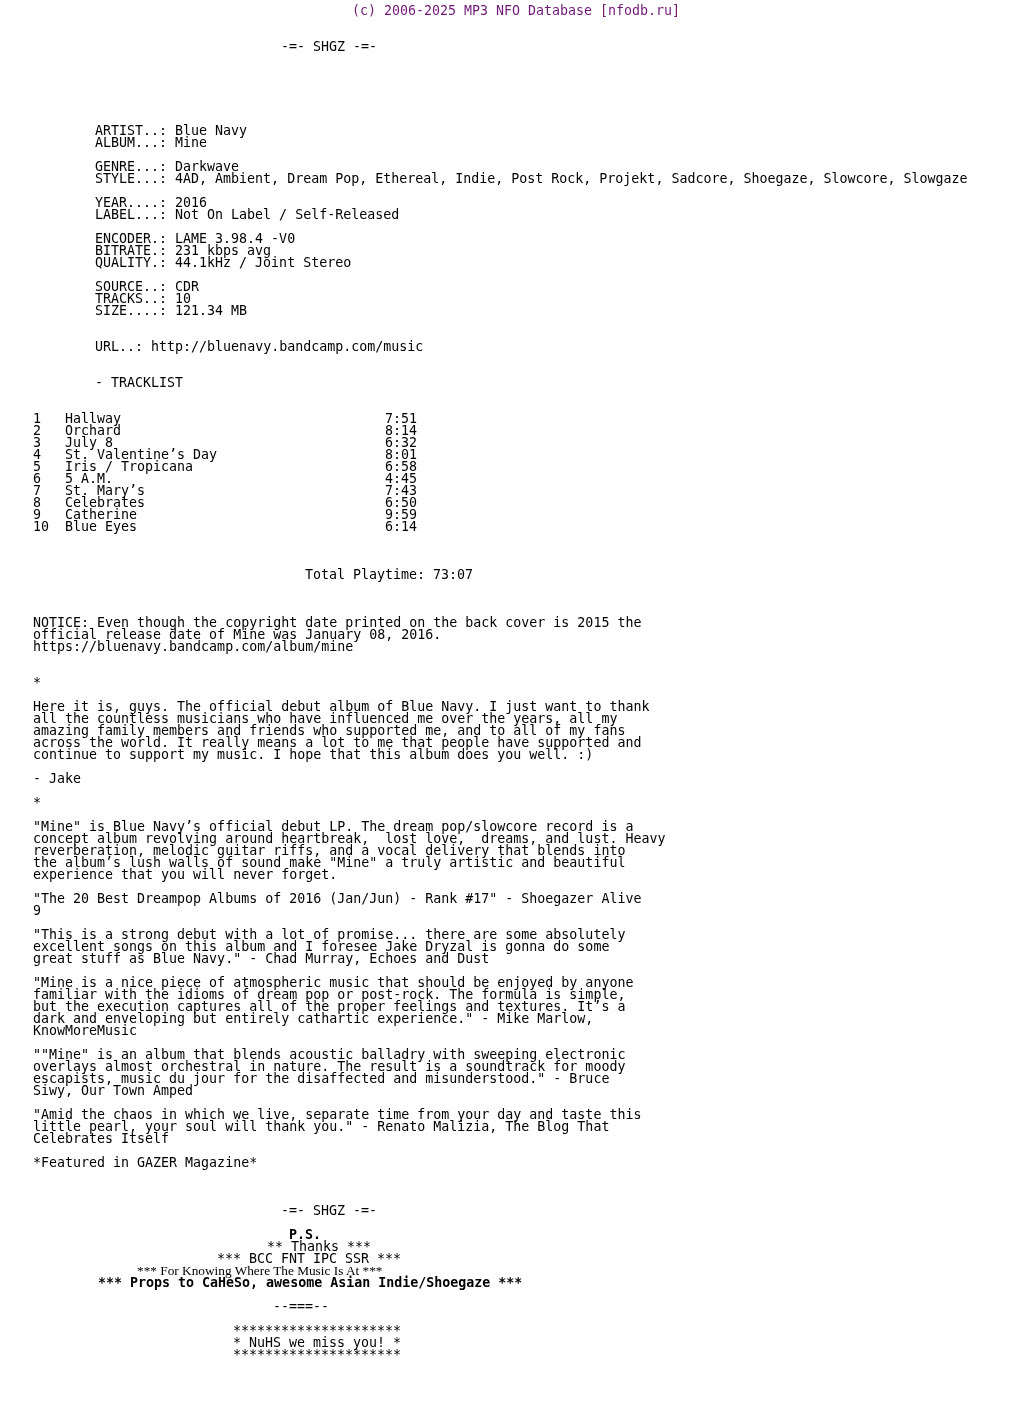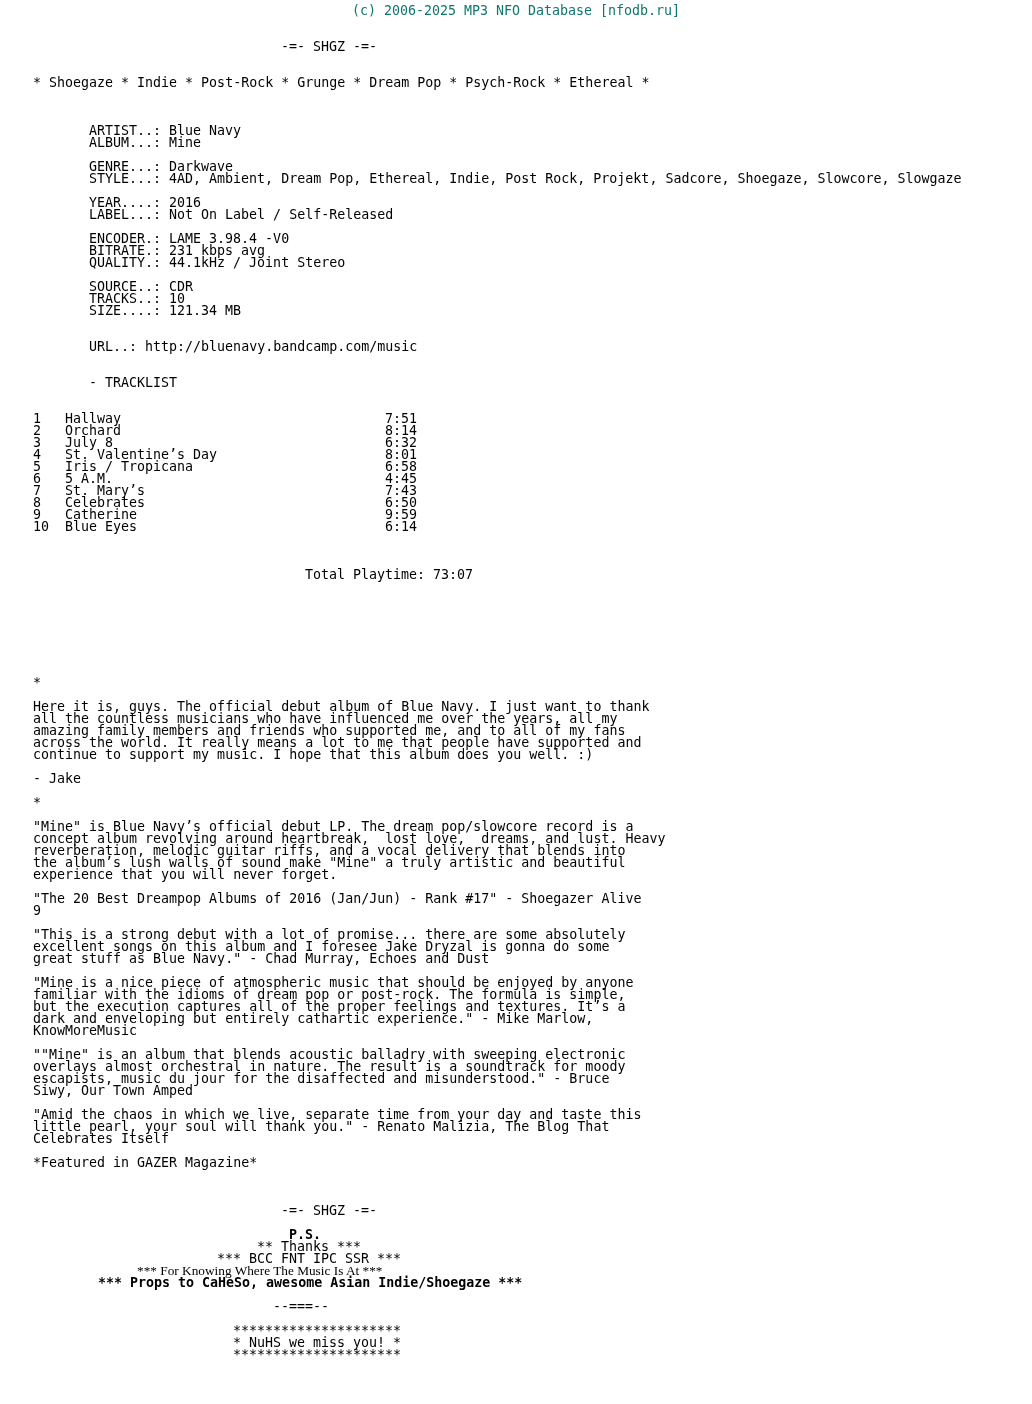--- a/index.html
+++ b/index.html
@@ -10,29 +10,29 @@
     color:#000;
   }
   .page{position:relative;width:1032px;height:1404px;background:#fff;overflow:hidden;}
   .line,pre.sec{
     position:absolute;
     margin:0;
     white-space:pre;
     font:inherit;
   }
   .center{left:0;width:1032px;text-align:center;}
-  .red{color:#0f766e;}
+  .red{color:#701a75;}
   
   .c0 {left:33px;}
-  .c6 {left:89px;}
+  .c6 {left:95px;}
   .c7 {left:98px;font-weight:bold;}
   .c13{left:137px;font-family:Liberation Serif, serif;}
   .c23{left:217px;}
   .c25{left:233px;}
-  .c28{left:257px;}
+  .c28{left:267px;}
   .c30{left:273px;}
   .c31{left:281px;}
   .c32{left:289px;font-weight:bold;}
   .c34{left:305px;}
   
   .tracks{position:absolute;top:413px;left:33px;}
   .trow{display:flex;height:12px;white-space:pre;}
   .tno{display:inline-block;width:32px;}
   .ttitle{display:inline-block;width:320px;}
   .ttime{display:inline-block;}
@@ -40,21 +40,20 @@
 </style>
 </head>
 <body>
 
 <div class="page">
 
   <div class="line center red" style="top:5px">(c) 2006-2025 MP3 NFO Database [nfodb.ru]</div>
 
   <div class="line c31" style="top:41px">-=- SHGZ -=-</div>
 
-  <div class="line c0" style="top:77px">* Shoegaze * Indie * Post-Rock * Grunge * Dream Pop * Psych-Rock * Ethereal *</div>
 
   <pre class="sec c6" style="top:125px">ARTIST..: Blue Navy
 ALBUM...: Mine
 
 GENRE...: Darkwave
 STYLE...: 4AD, Ambient, Dream Pop, Ethereal, Indie, Post Rock, Projekt, Sadcore, Shoegaze, Slowcore, Slowgaze
 
 YEAR....: 2016
 LABEL...: Not On Label / Self-Released
 
@@ -78,20 +77,23 @@
       <div class="trow"><span class="tno">5</span><span class="ttitle">Iris / Tropicana</span><span class="ttime">6:58</span></div>
       <div class="trow"><span class="tno">6</span><span class="ttitle">5 A.M.</span><span class="ttime">4:45</span></div>
       <div class="trow"><span class="tno">7</span><span class="ttitle">St. Mary’s</span><span class="ttime">7:43</span></div>
       <div class="trow"><span class="tno">8</span><span class="ttitle">Celebrates</span><span class="ttime">6:50</span></div>
       <div class="trow"><span class="tno">9</span><span class="ttitle">Catherine</span><span class="ttime">9:59</span></div>
       <div class="trow"><span class="tno">10</span><span class="ttitle">Blue Eyes</span><span class="ttime">6:14</span></div>
     </div>
 
   <div class="line c34" style="top:569px">Total Playtime: 73:07</div>
 
+  <pre class="sec c0" style="top:617px">NOTICE: Even though the copyright date printed on the back cover is 2015 the
+official release date of Mine was January 08, 2016.
+https://bluenavy.bandcamp.com/album/mine</pre>
 
   <div class="line c0" style="top:677px">*</div>
 
   <pre class="sec c0" style="top:701px">Here it is, guys. The official debut album of Blue Navy. I just want to thank
 all the countless musicians who have influenced me over the years, all my
 amazing family members and friends who supported me, and to all of my fans
 across the world. It really means a lot to me that people have supported and
 continue to support my music. I hope that this album does you well. :)</pre>
 
   <div class="line c0" style="top:773px">- Jake</div>

